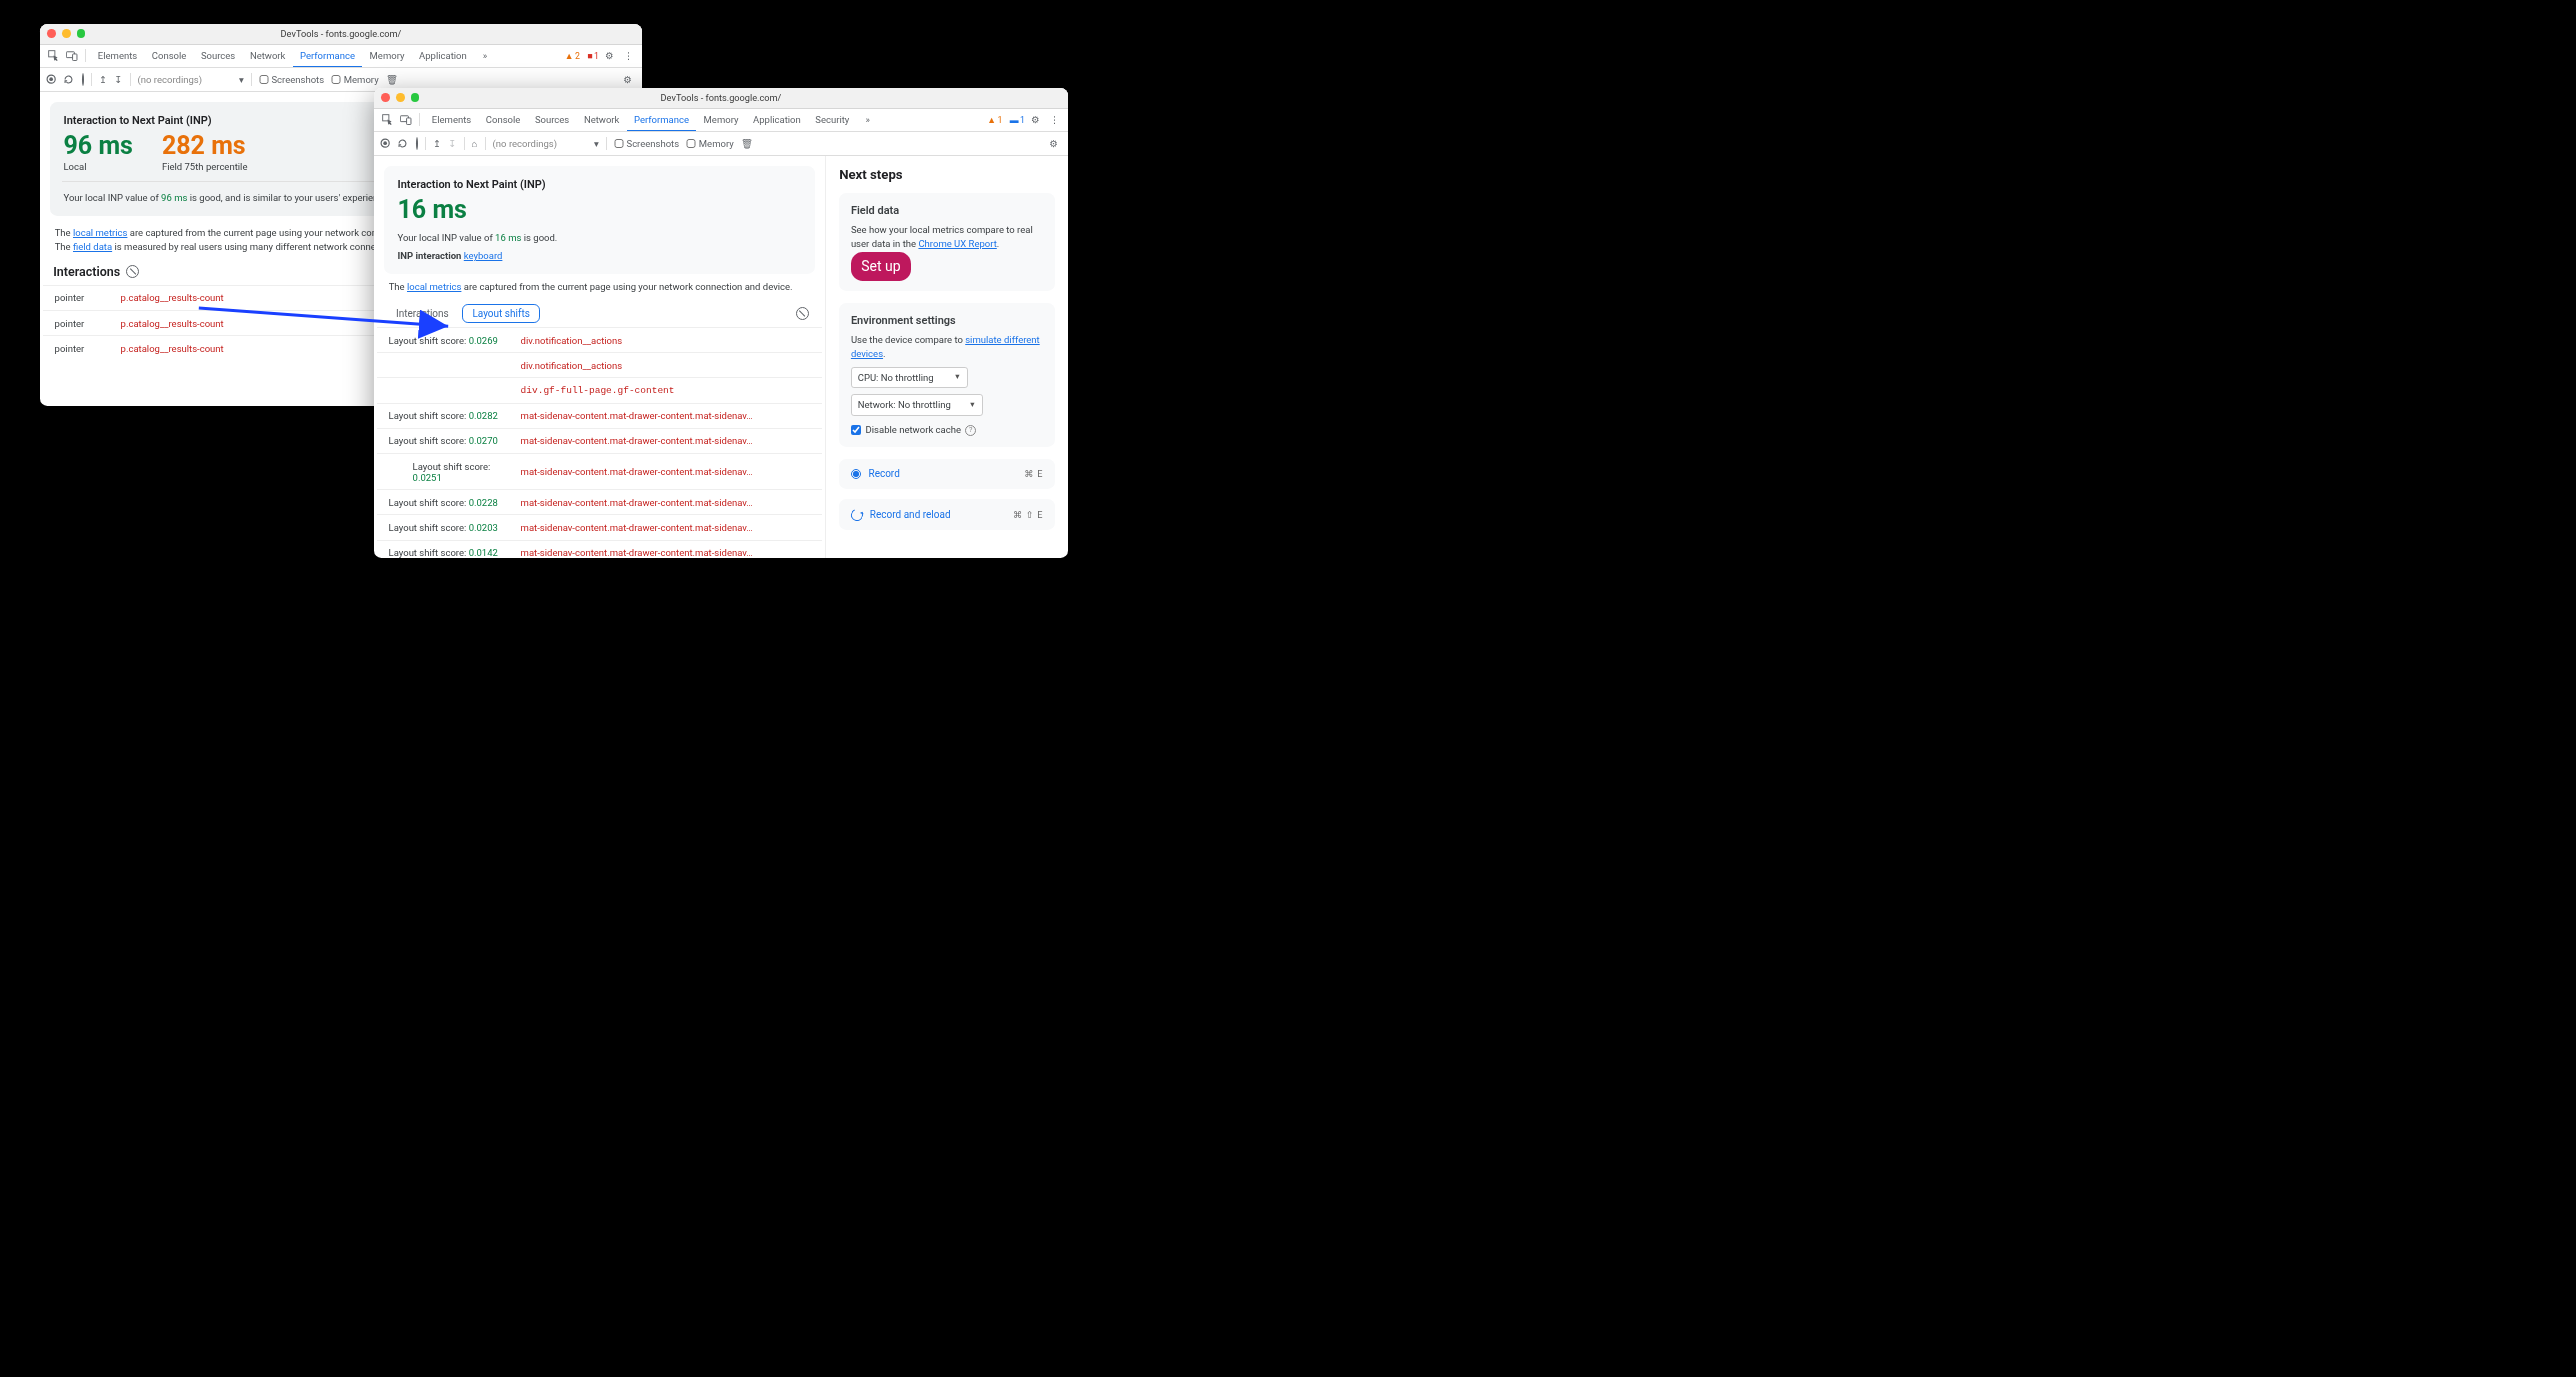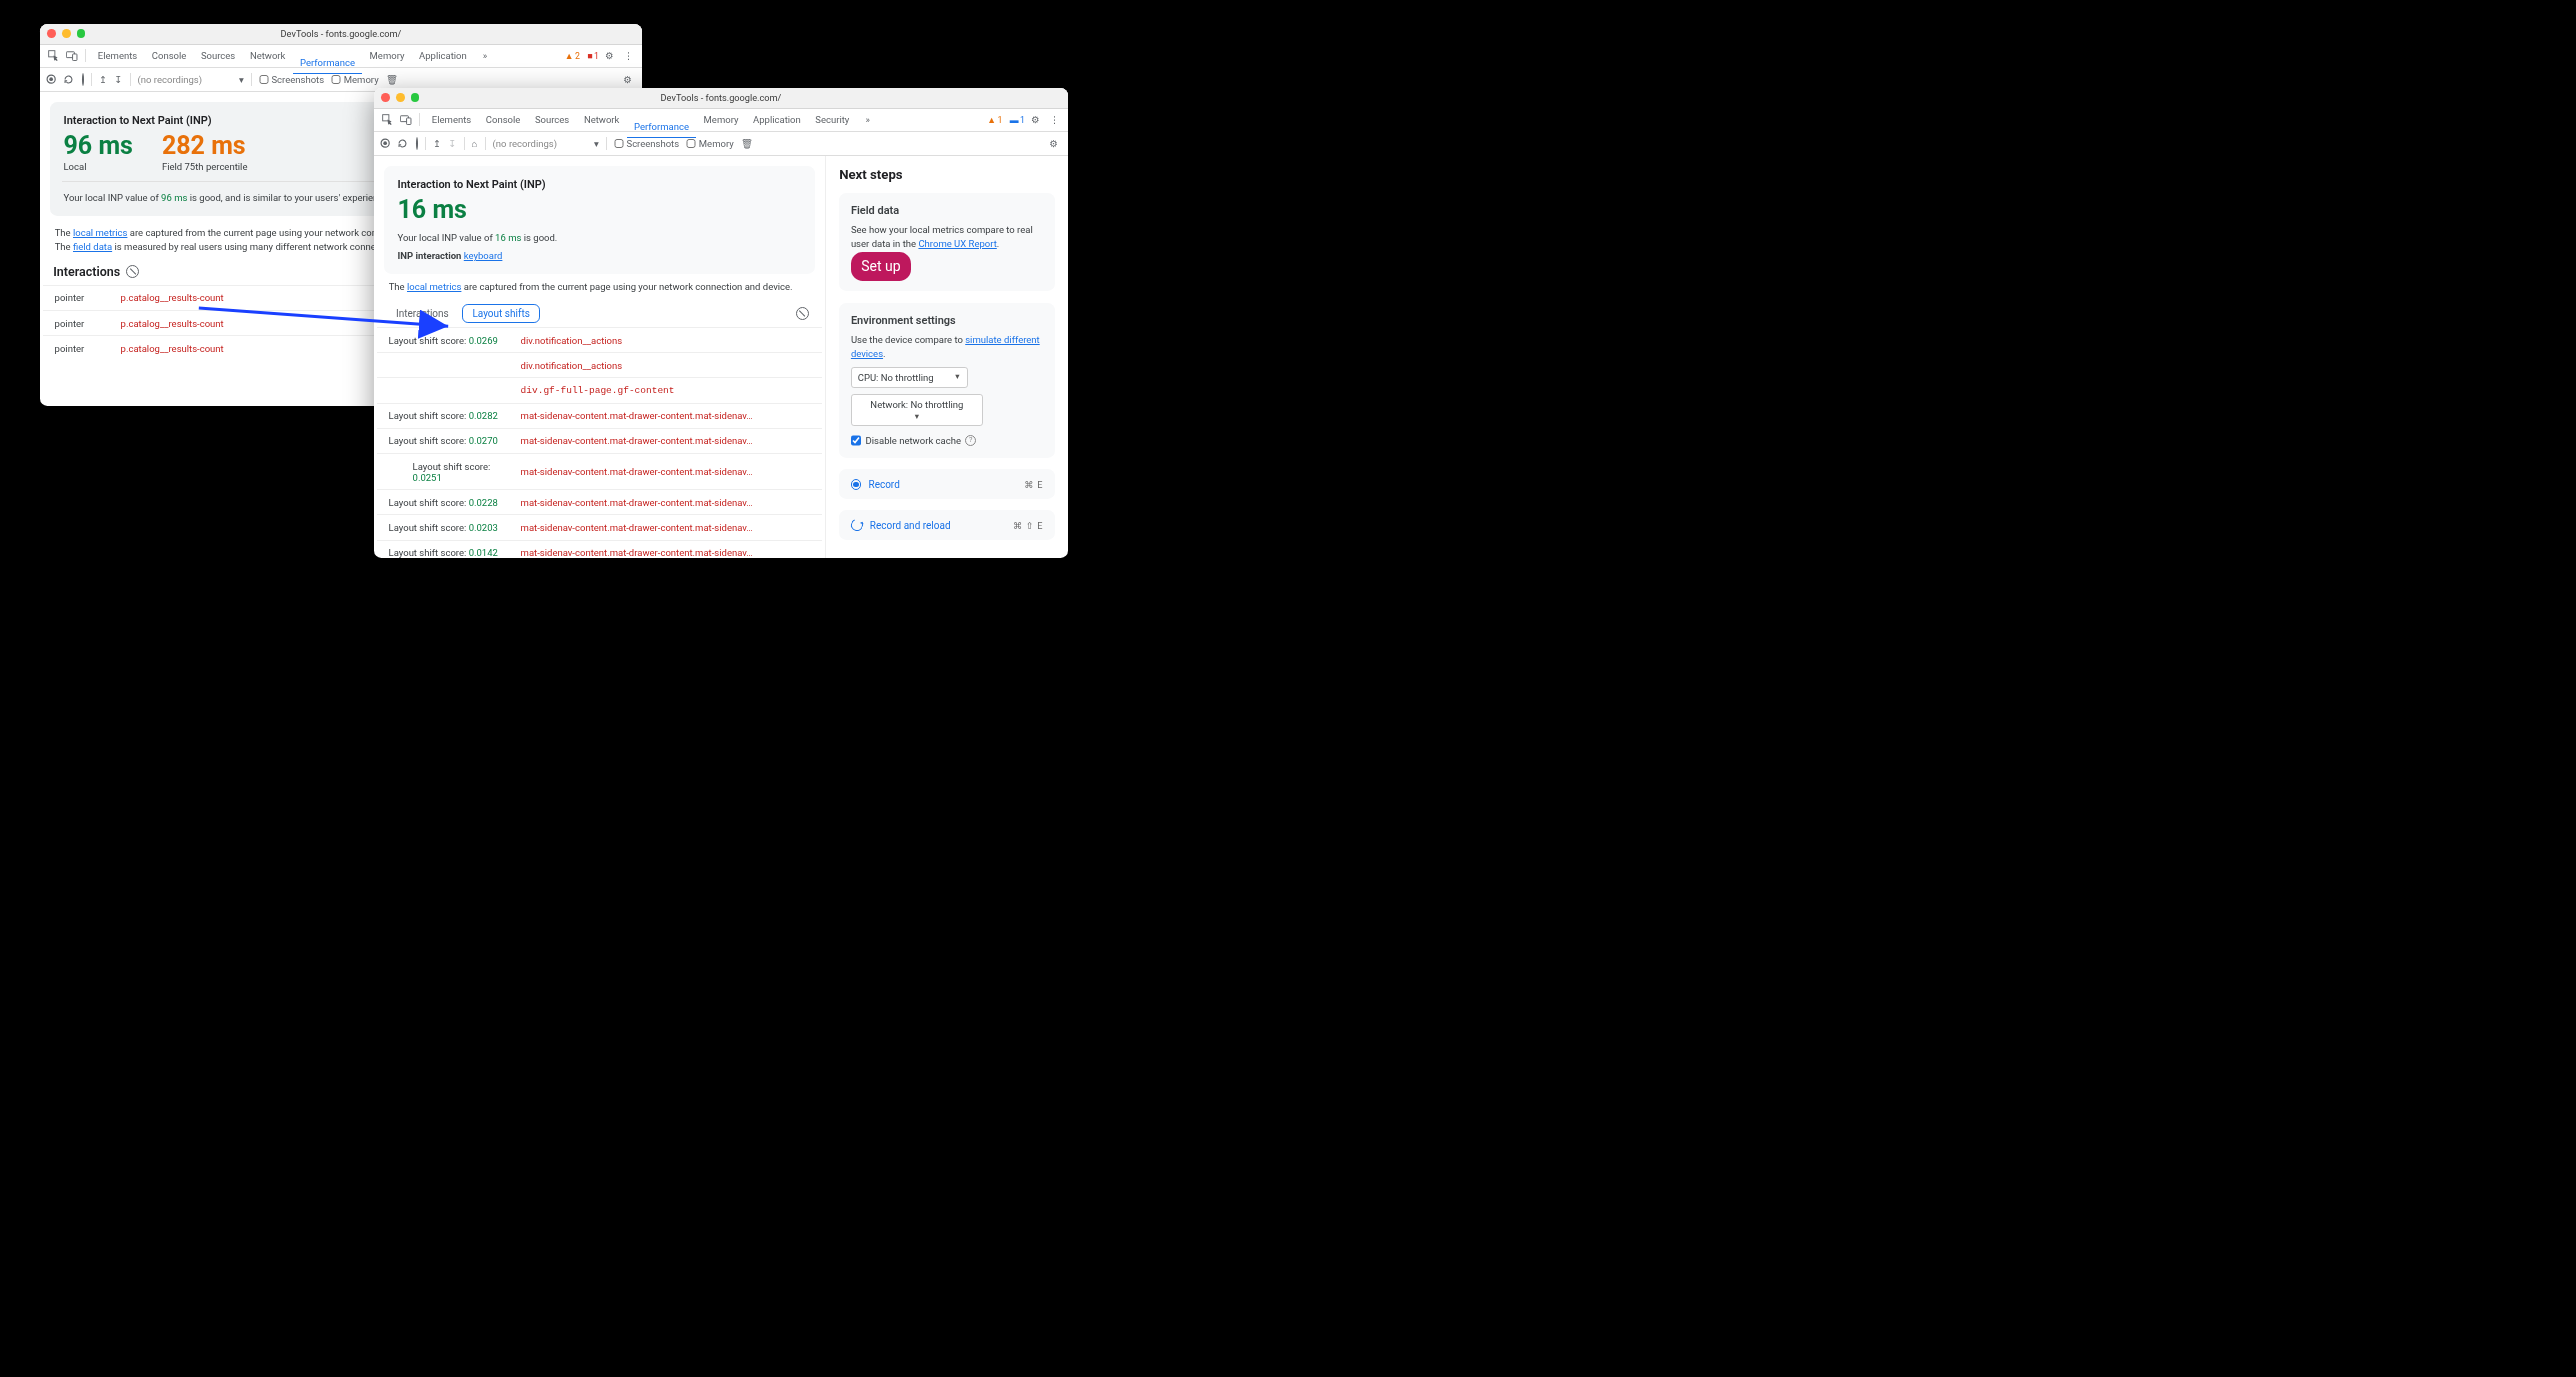--- a/index.html
+++ b/index.html
@@ -36,21 +36,21 @@
   
   .tabs {
     height: 23.5px;
     border-bottom: 0.7px solid #ddd;
     display:flex; align-items:center;
     padding: 0 4.4px;
     gap: 1.5px;
   }
   .tabs .ico { width:17.6px; display:flex; justify-content:center; color:#5f6368; }
   .tabs .tab { padding: 0 7.3px; height:100%; display:flex; align-items:center; color:#5f6368; cursor:pointer; }
-  .tabs .tab.active { color:#1a73e8; border-bottom:1.5px solid #1a73e8;margin-top:7px; }
+  .tabs .tab.active { color:#1a73e8; border-bottom:1.5px solid #1a73e8; }
   .tabs .spacer { flex:1; }
   .badge-warn { color:#e8710a; font-size:8.8px; display:flex; align-items:center; gap:1.5px;}
   .badge-err { color:#d93025; font-size:8.8px; display:flex; align-items:center; gap:1.5px;}
   .badge-info { color:#1a73e8; font-size:8.8px; display:flex; align-items:center; gap:1.5px;}
   .gear, .dots { color:#5f6368; padding:0 4.4px; }
   
   .toolbar {
     height: 23.5px;
     border-bottom: 0.7px solid #ddd;
     display:flex; align-items:center;
@@ -407,21 +407,21 @@
         <div class="btn">Set up</div>
       </div>
 
       <div class="rcard">
         <h3>Environment settings</h3>
         <span>Use the device compare to </span><a class="lnk">simulate different devices</a>.
         <div class="sel">
             <span>CPU: No throttling</span>
             <span class="caret">▼</span>
           </div>
-        <div class="sel" style="width:132px;flex-direction:column;">
+        <div class="sel" style="width:132px;">
             <span>Network: No throttling</span>
             <span class="caret">▼</span>
           </div>
         <div class="chkline">
           <input type="checkbox" checked="" style="">
           <span>Disable network cache</span>
           <span class="help">?</span>
         </div>
       </div>
 

